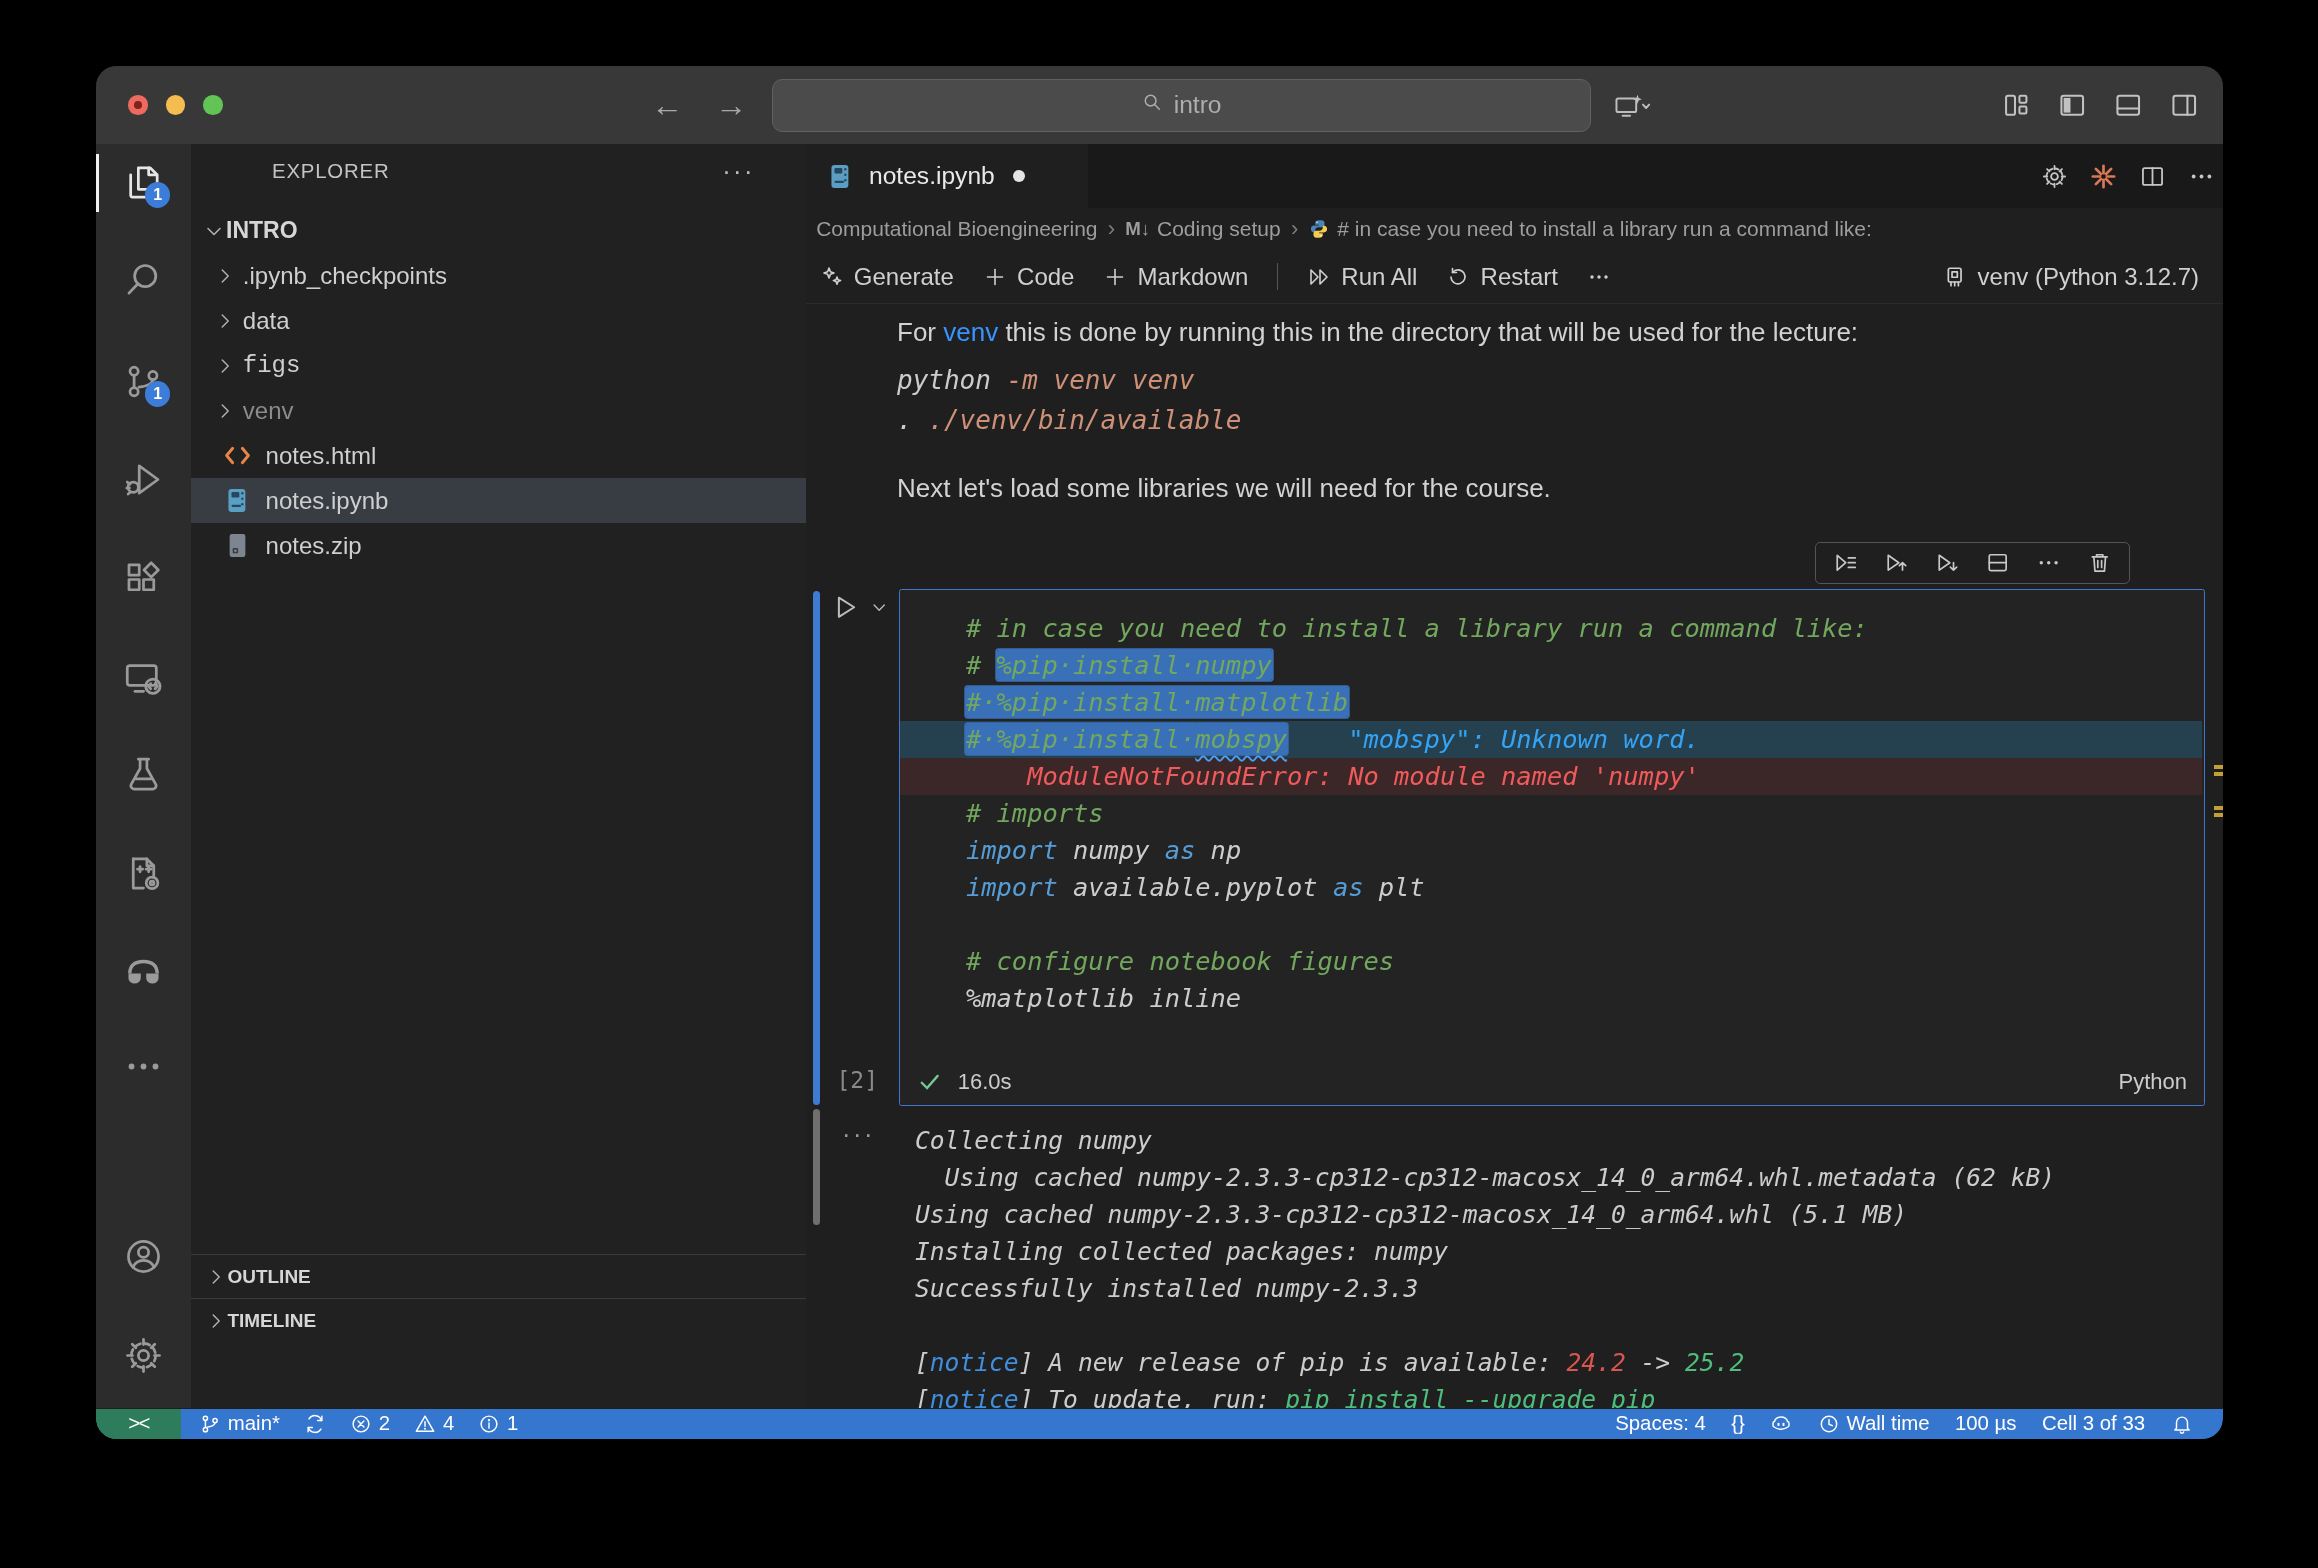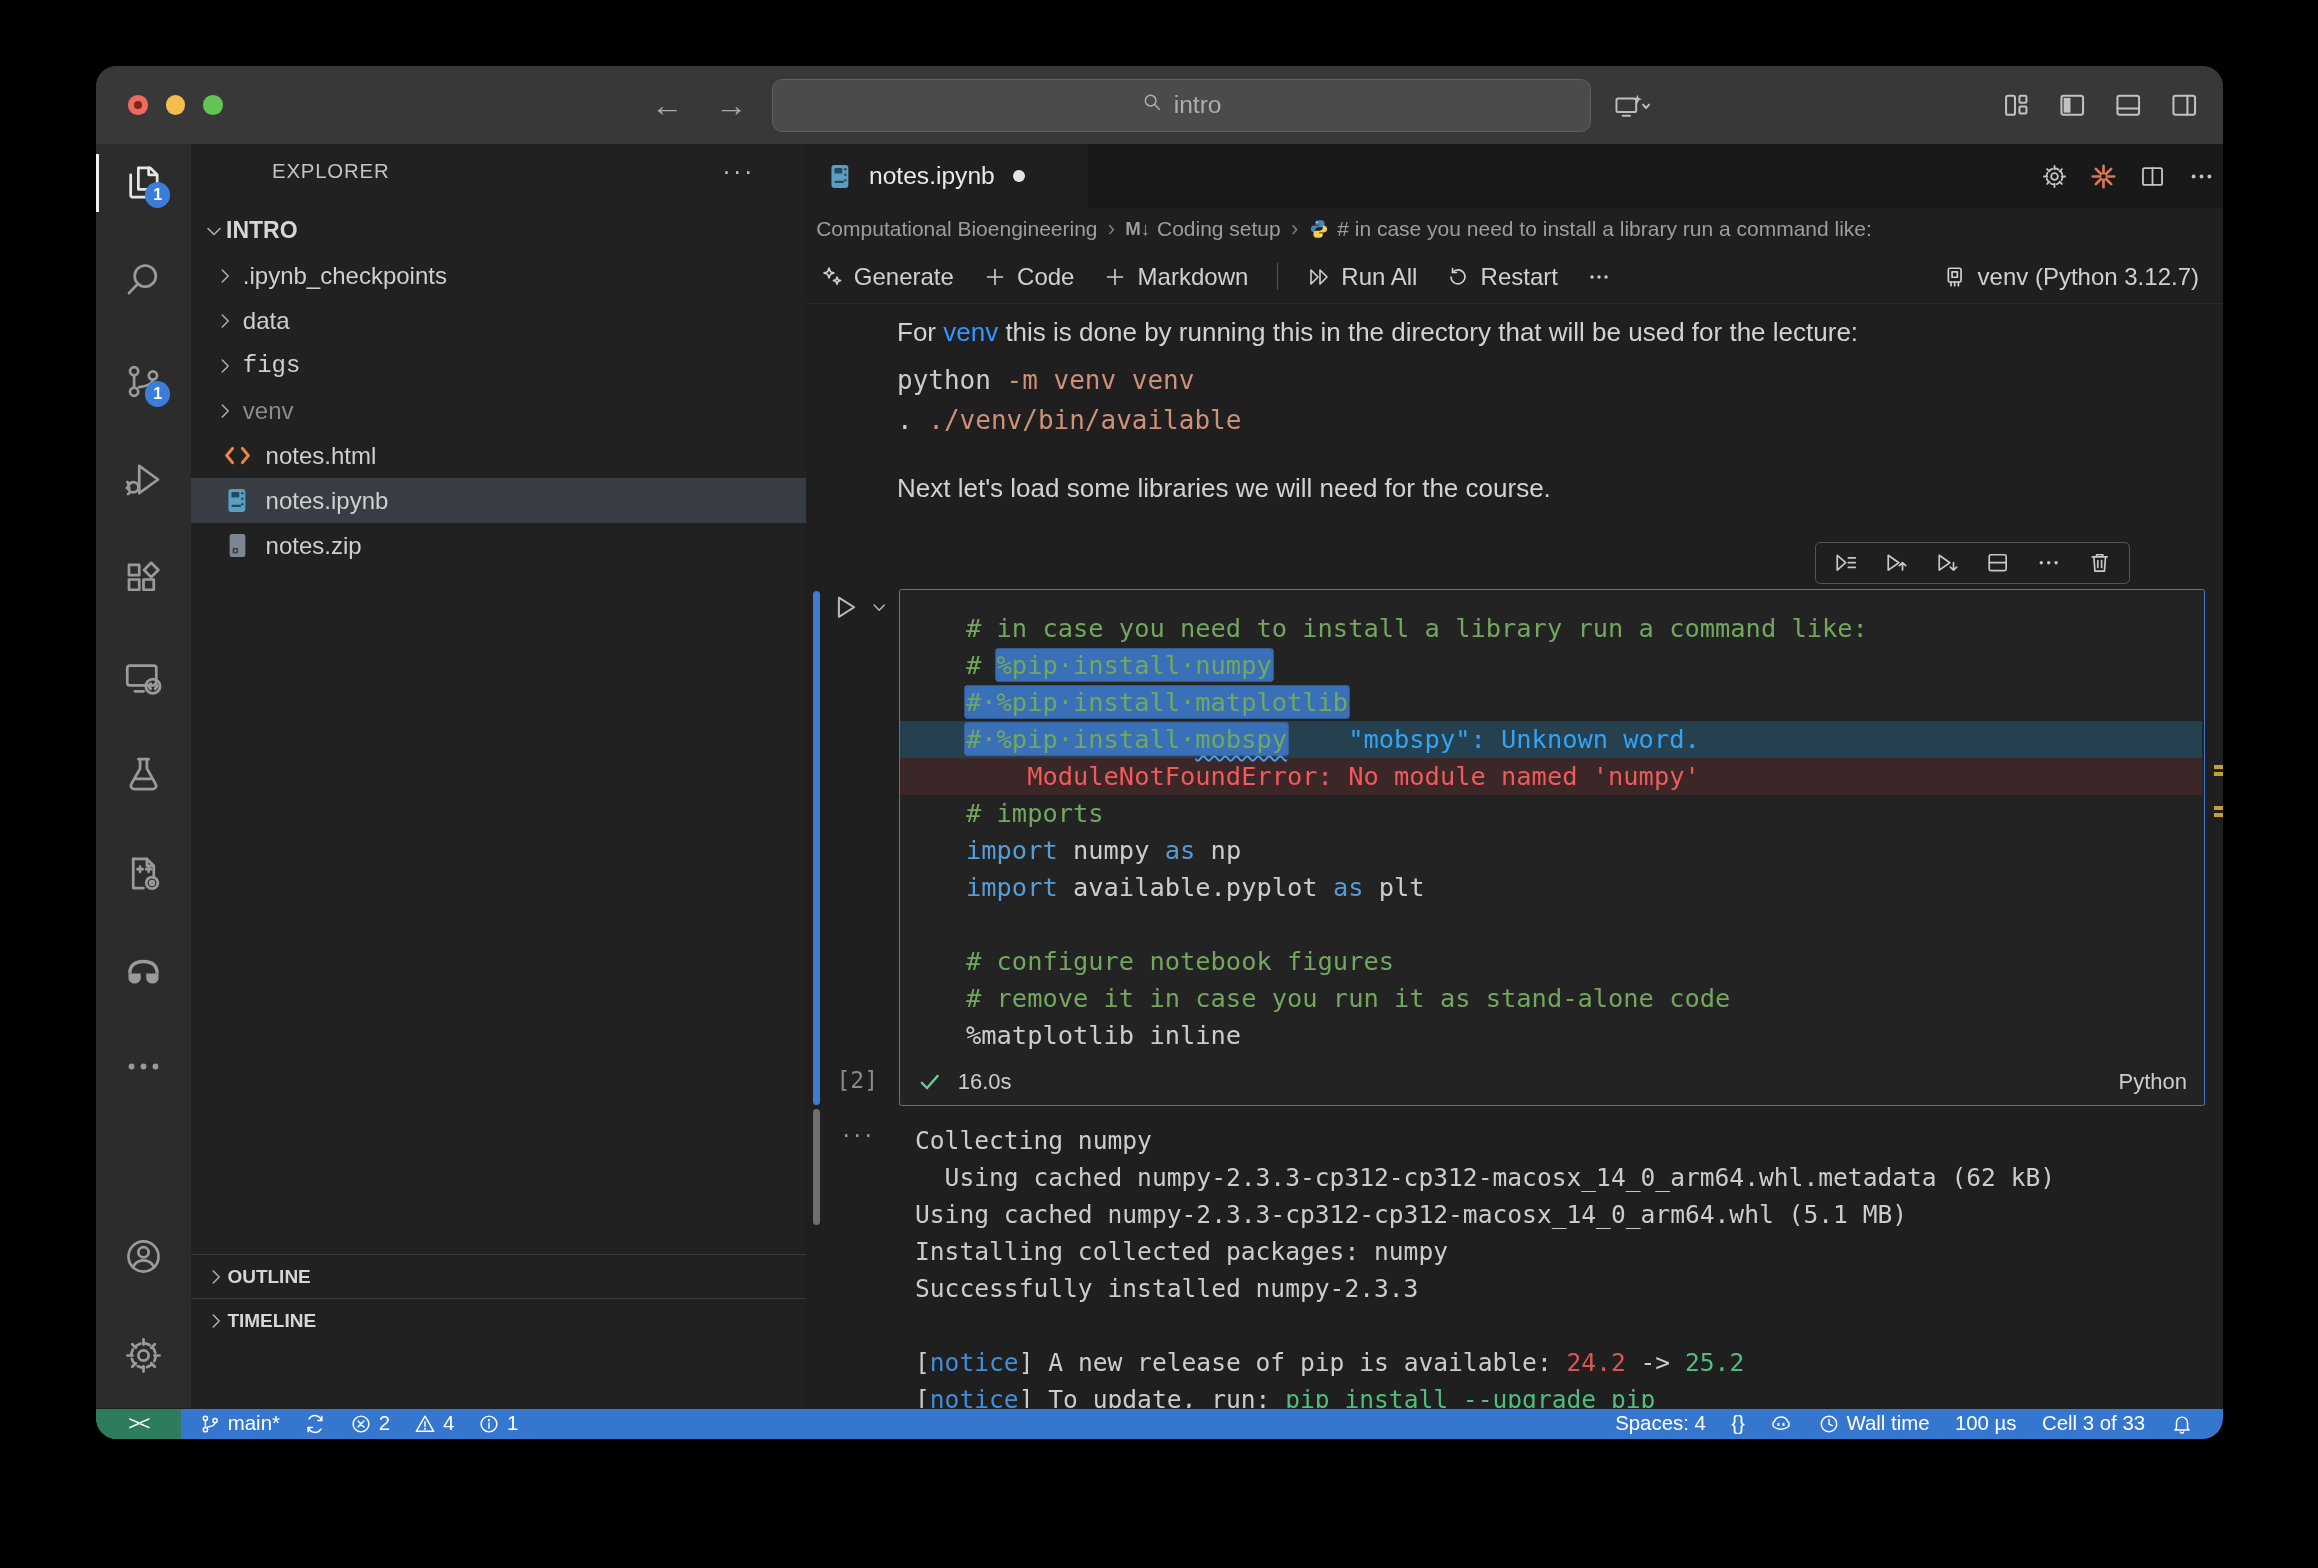--- a/index.html
+++ b/index.html
@@ -77,21 +77,21 @@
                   border-radius:5.1px; display:flex; align-items:center; padding:0 17px; gap:25.4px; color:#c8c8c8; }
   .cell { position:absolute; left:93px; top:285px; width:1306px; height:517px; background:#232323;
           border:1.7px solid #4077cc; border-radius:2.5px; }
   .focusbar { position:absolute; left:6.8px; top:287px; width:7.6px; height:514px; background:#3f7ccf; border-radius:4.2px; }
   .outbar { position:absolute; left:6.8px; top:805px; width:7.6px; height:116px; background:#6f6f6f; border-radius:4.2px; }
   .runbtn { position:absolute; left:24px; top:288px; display:flex; align-items:center; gap:8.5px; color:#bcbcbc; }
   .exec-count { position:absolute; left:30.5px; top:763px; font-family:"DejaVu Sans Mono", monospace; font-size:23px; color:#8a8a8a; }
 
   .code-lines { position:absolute; left:66px; top:20.4px; right:1.7px; font-family:"DejaVu Sans Mono", monospace;
                 font-size:25.4px; line-height:37px; }
-  .cl { position:relative; white-space:pre; }
+  .cl { position:relative; white-space:pre;font-style:italic; }
   .cl span { position:relative; z-index:1; }
   .cl::before { content:none; }
   .bg-hint::before, .bg-err::before { content:""; position:absolute; left:-66px; right:0; top:0; bottom:0; z-index:0; }
   .bg-hint::before { background:#25404e; }
   .bg-err::before { background:#3b2628; }
   .c-t { color:#cccccc; } .c-com { color:#72a75e; } .c-kw { color:#569cd6; } .c-str { color:#ce9178; }
   .c-hint { color:#35a3f5; } .c-err { color:#f05a5a; }
   .c-notice { color:#3f8fdd; } .c-red { color:#d95550; } .c-green { color:#4fbd7c; }
   .sel { background:#3a70b8; border-radius:1.7px; box-shadow:0 0 0 1.7px #3a70b8; }
   .sq { text-decoration:underline wavy #4aa0f5 2.1px; text-underline-offset:6.8px; }
@@ -568,21 +568,20 @@
                 <div class="cl"><span class="c-com"># in case you need to install a library run a command like:</span></div>
                 <div class="cl"><span class="c-com"># </span><span class="c-com sel">%pip·install·numpy</span></div>
                 <div class="cl"><span class="c-com sel">#·%pip·install·matplotlib</span></div>
                 <div class="cl bg-hint"><span class="c-com sel">#·%pip·install·</span><span class="c-com sel sq">mobspy</span><span class="c-t">    </span><span class="c-hint">"mobspy": Unknown word.</span></div>
                 <div class="cl bg-err"><span class="c-err">    ModuleNotFoundError: No module named 'numpy'</span></div>
                 <div class="cl"><span class="c-com"># imports</span></div>
                 <div class="cl"><span class="c-kw">import</span><span class="c-t"> numpy </span><span class="c-kw">as</span><span class="c-t"> np</span></div>
                 <div class="cl"><span class="c-kw">import</span><span class="c-t"> available.pyplot </span><span class="c-kw">as</span><span class="c-t"> plt</span></div>
                 <div class="cl">&nbsp;</div>
                 <div class="cl"><span class="c-com"># configure notebook figures</span></div>
-                <div class="cl"><span class="c-com"># remove it in case you run it as stand-alone code</span></div>
                 <div class="cl"><span class="c-t">%matplotlib inline</span></div>
               </div>
             <div class="cell-footer">
               <span class="cf-check icn" id="cf-check">
                   <svg viewBox="0 0 24 24" fill="none" stroke="currentColor" stroke-width="2.2" stroke-linecap="round">
                     <polyline points="4.5,13 9.5,18 19.5,6.5"></polyline>
                   </svg>
                 </span>
               <span class="cf-dur">16.0s</span>
               <span class="cf-lang">Python</span>

